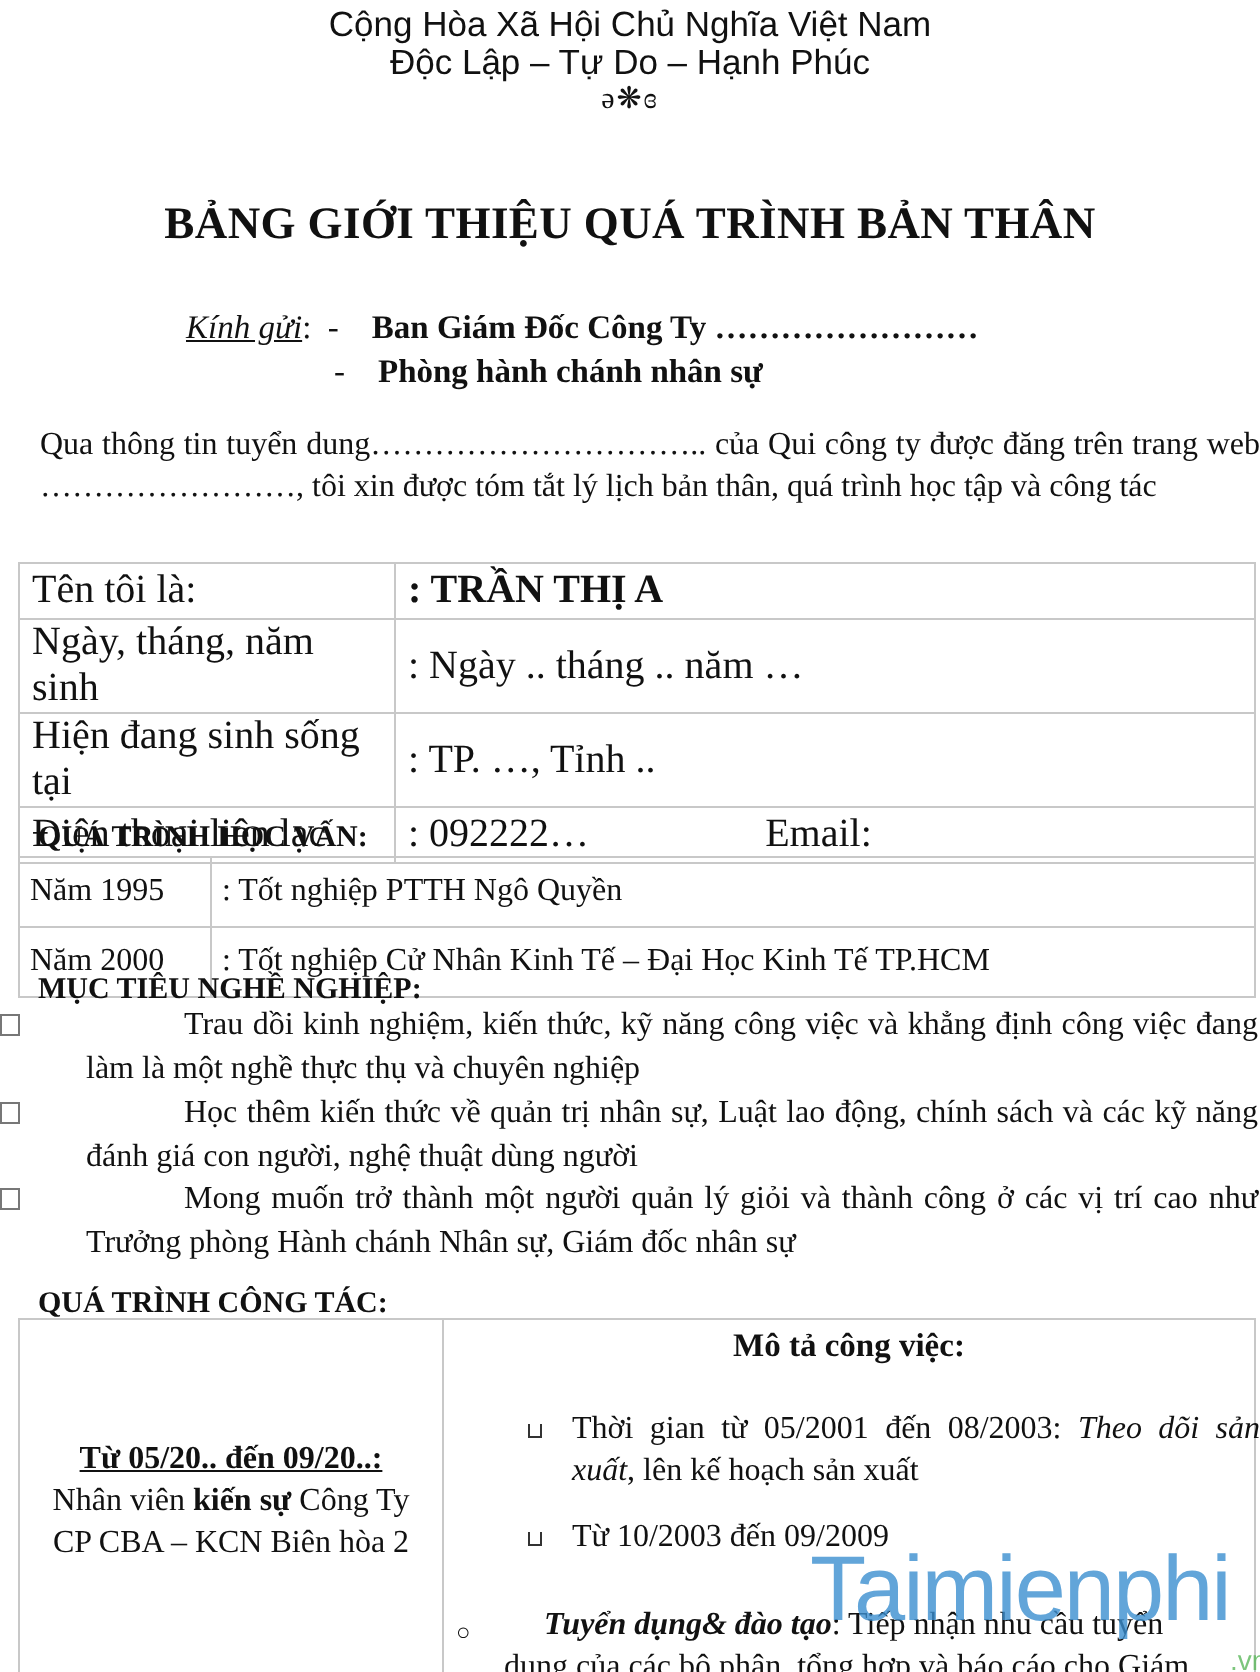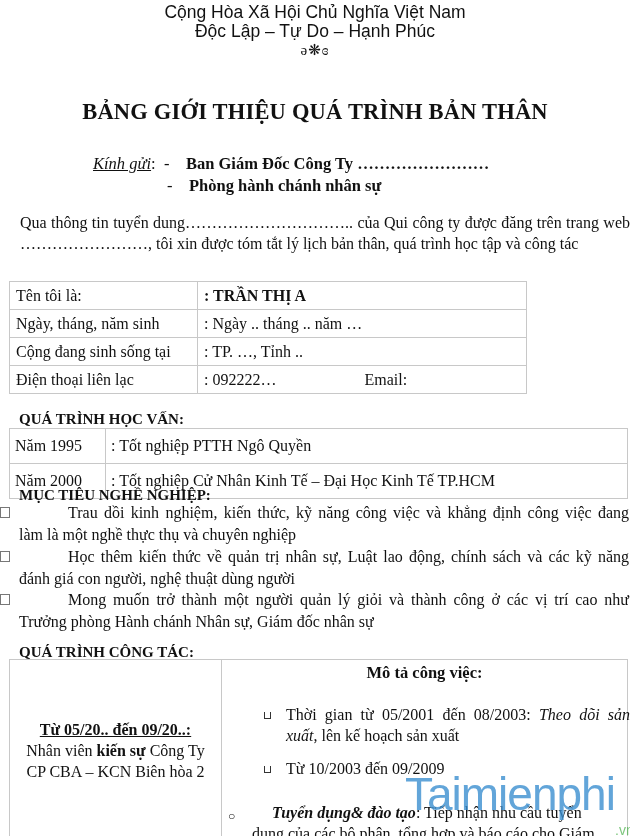--- a/index.html
+++ b/index.html
@@ -23,33 +23,33 @@
     #kinhgui-label { font-weight: normal; font-style: italic; text-decoration: underline; }
     #kinhgui-row2 { top: 175px; left: 167px; font-size: 16.5px; line-height: 21px; font-weight: bold; }
     .dash { display: inline-block; width: 22px; font-weight: normal; }
     .bold { font-weight: bold; }
 
     #intro { top: 213px; left: 20px; width: 610px; font-size: 16px; line-height: 20.5px; text-align: justify; }
 
     table { border-collapse: collapse; position: absolute; }
     td { border: 1px solid #c8c8c8; vertical-align: middle; }
 
-    #info-table { top: 281px; left: 9px; width: 518px; font-size: 16px; }
+    #info-table { top: 281px; left: 9px; width: 619px; font-size: 20px; }
     #info-table td { height: 28px; padding: 0 6px; }
     #info-table td.c1 { width: 188px; }
     #info-table .name-val { font-weight: bold; }
     .email-label { display: inline-block; margin-left: 88px; }
 
     #edu-title { top: 409px; left: 19px; font-size: 15px; font-weight: bold; line-height: 20px; }
     #edu-table { top: 428px; left: 9px; width: 619px; font-size: 16px; }
     #edu-table td { height: 20px; padding: 8px 5px; line-height: 18px; }
     #edu-table td.c1 { width: 96px; }
 
     #goal-title { top: 485px; left: 19px; font-size: 15px; font-weight: bold; line-height: 20px; }
-    .goal { left: 0; width: 630px; font-size: 16px; line-height: 22px; }
+    .goal { left: 0; width: 630px; font-size: 16px; line-height: 22px; padding-left: 24px; }
     .goal .box {
       position: absolute; left: 0; top: 5px; width: 10px; height: 11px;
       border: 1px solid #777; background: #fff;
     }
     .goal .line1 { padding-left: 68px; text-align: justify; text-align-last: justify; padding-right: 1px; }
     .goal .line2 { padding-left: 19px; }
     #goal0 { top: 502px; }
     #goal1 { top: 546px; }
     #goal2 { top: 589px; }
 
@@ -105,21 +105,21 @@
   <tbody>
       <tr>
     <td class="c1">Tên tôi là:</td>
     <td class="name-val">: TRẦN THỊ A</td>
   </tr>
   <tr>
     <td class="c1">Ngày, tháng, năm sinh</td>
     <td>: Ngày ..  tháng  ..  năm …</td>
   </tr>
   <tr>
-    <td class="c1">Cộng đang sinh sống tại</td>
+    <td class="c1">Hiện đang sinh sống tại</td>
     <td>: TP. …, Tỉnh ..</td>
   </tr>
   <tr>
     <td class="c1">Điện thoại liên lạc</td>
     <td><span>: 092222…</span><span class="email-label">Email:</span></td>
   </tr>
 </tbody>
   </table>
 
 <div id="edu-title" class="abs">QUÁ TRÌNH HỌC VẤN:</div>

